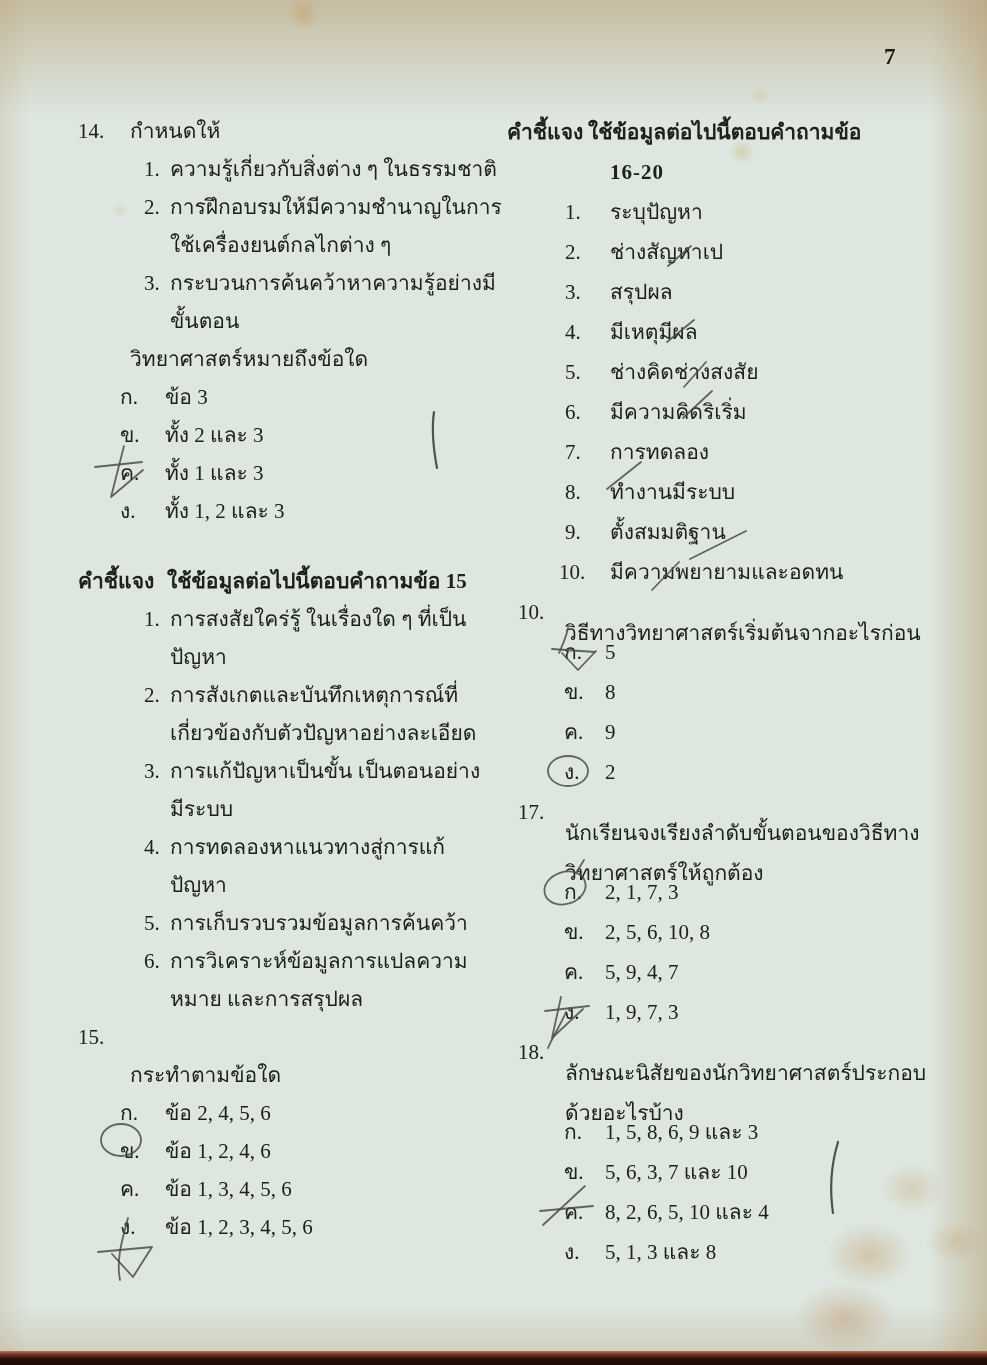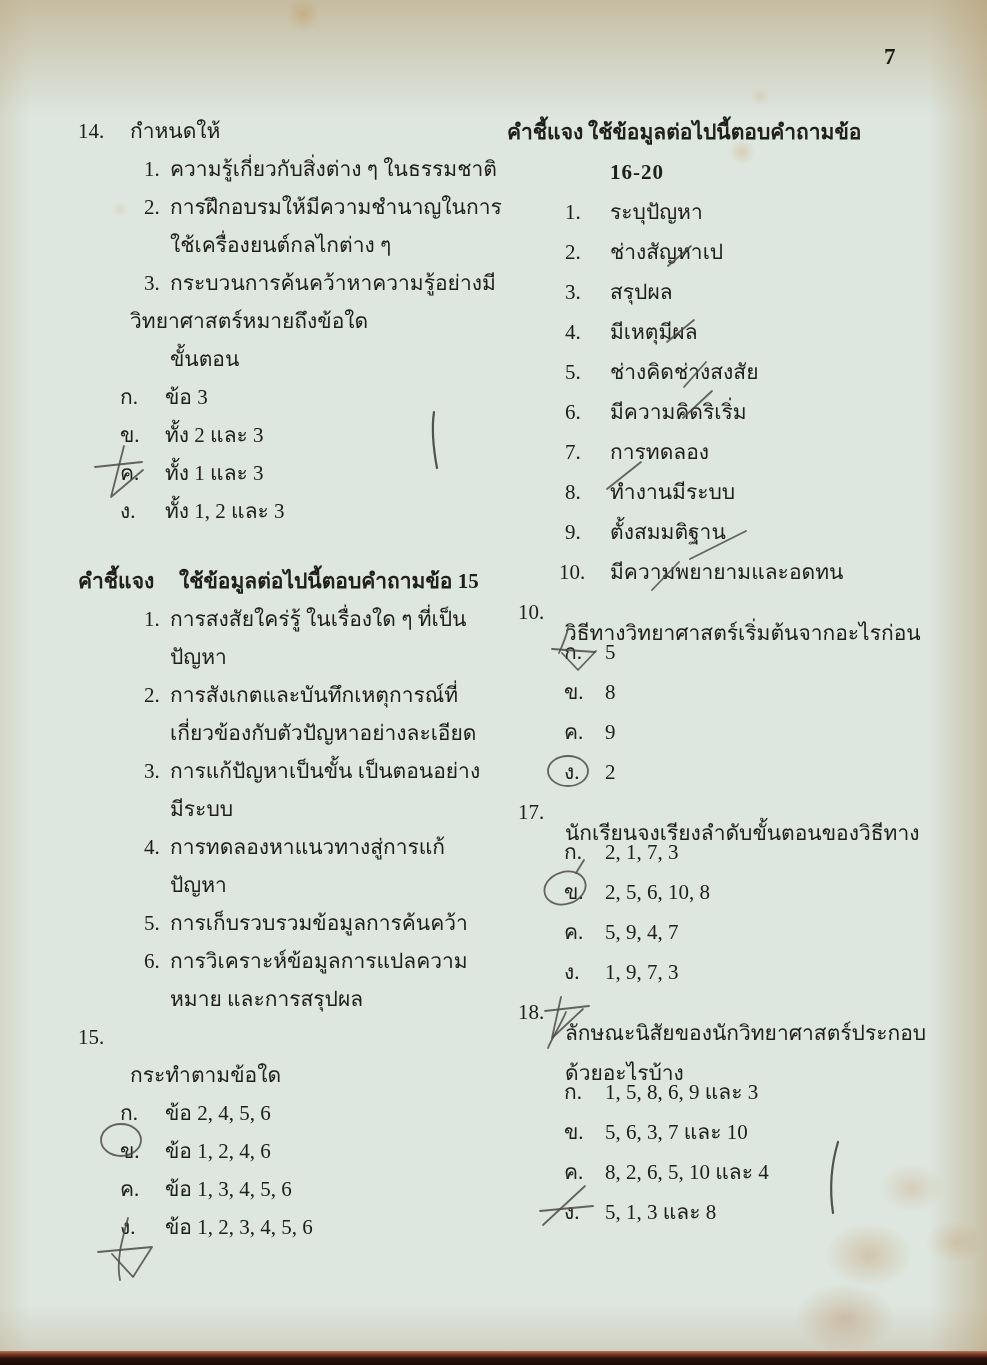--- a/index.html
+++ b/index.html
@@ -42,21 +42,21 @@
   .col-left{left:78px;width:430px;}
   .col-right{left:505px;width:478px;}
   .ln{position:relative;height:38px;line-height:38px;white-space:nowrap;}
   .col-right .ln{height:40px;line-height:40px;}
   .spacer{height:32px;}
   .ps{position:absolute;top:0;}
   .bold{font-weight:700;}
   
   .qn  {left:0;}
   .qt  {left:52px;}
-  .hdt {left:101px;}
+  .hdt {left:89px;}
   .itn {left:66px;}
   .itt {left:92px;}
   .chn {left:42px;}
   .cht {left:87px;}
   
   .rqn {left:13px;}
   .rqt {left:60px;margin-top:21px;}
   .rhd {left:2px;}
   .rht {left:83px;}
   .rrange{left:105px;letter-spacing:1px;}
@@ -92,24 +92,24 @@
       <span class="ps itt">การฝึกอบรมให้มีความชำนาญในการ</span>
     </div>
     <div class="ln">
       <span class="ps itt">ใช้เครื่องยนต์กลไกต่าง ๆ</span>
     </div>
     <div class="ln">
       <span class="ps itn">3.</span>
       <span class="ps itt">กระบวนการค้นคว้าหาความรู้อย่างมี</span>
     </div>
     <div class="ln">
+      <span class="ps itt">ขั้นตอน</span>
+    </div>
+    <div class="ln">
       <span class="ps qt">วิทยาศาสตร์หมายถึงข้อใด</span>
-    </div>
-    <div class="ln">
-      <span class="ps itt">ขั้นตอน</span>
     </div>
     <div class="ln">
       <span class="ps chn">ก.</span>
       <span class="ps cht">ข้อ 3</span>
     </div>
     <div class="ln">
       <span class="ps chn">ข.</span>
       <span class="ps cht">ทั้ง 2 และ 3</span>
     </div>
     <div class="ln">
@@ -254,20 +254,23 @@
       <span class="ps rchn">ค.</span>
       <span class="ps rcht">9</span>
     </div>
     <div class="ln">
       <span class="ps rchn">ง.</span>
       <span class="ps rcht">2</span>
     </div>
     <div class="ln">
       <span class="ps rqn">17.</span>
       <span class="ps rqt">นักเรียนจงเรียงลำดับขั้นตอนของวิธีทาง</span>
+    </div>
+    <div class="ln">
+      <span class="ps rqt">วิทยาศาสตร์ให้ถูกต้อง</span>
     </div>
     <div class="ln">
       <span class="ps rchn">ก.</span>
       <span class="ps rcht">2, 1, 7, 3</span>
     </div>
     <div class="ln">
       <span class="ps rchn">ข.</span>
       <span class="ps rcht">2, 5, 6, 10, 8</span>
     </div>
     <div class="ln">

